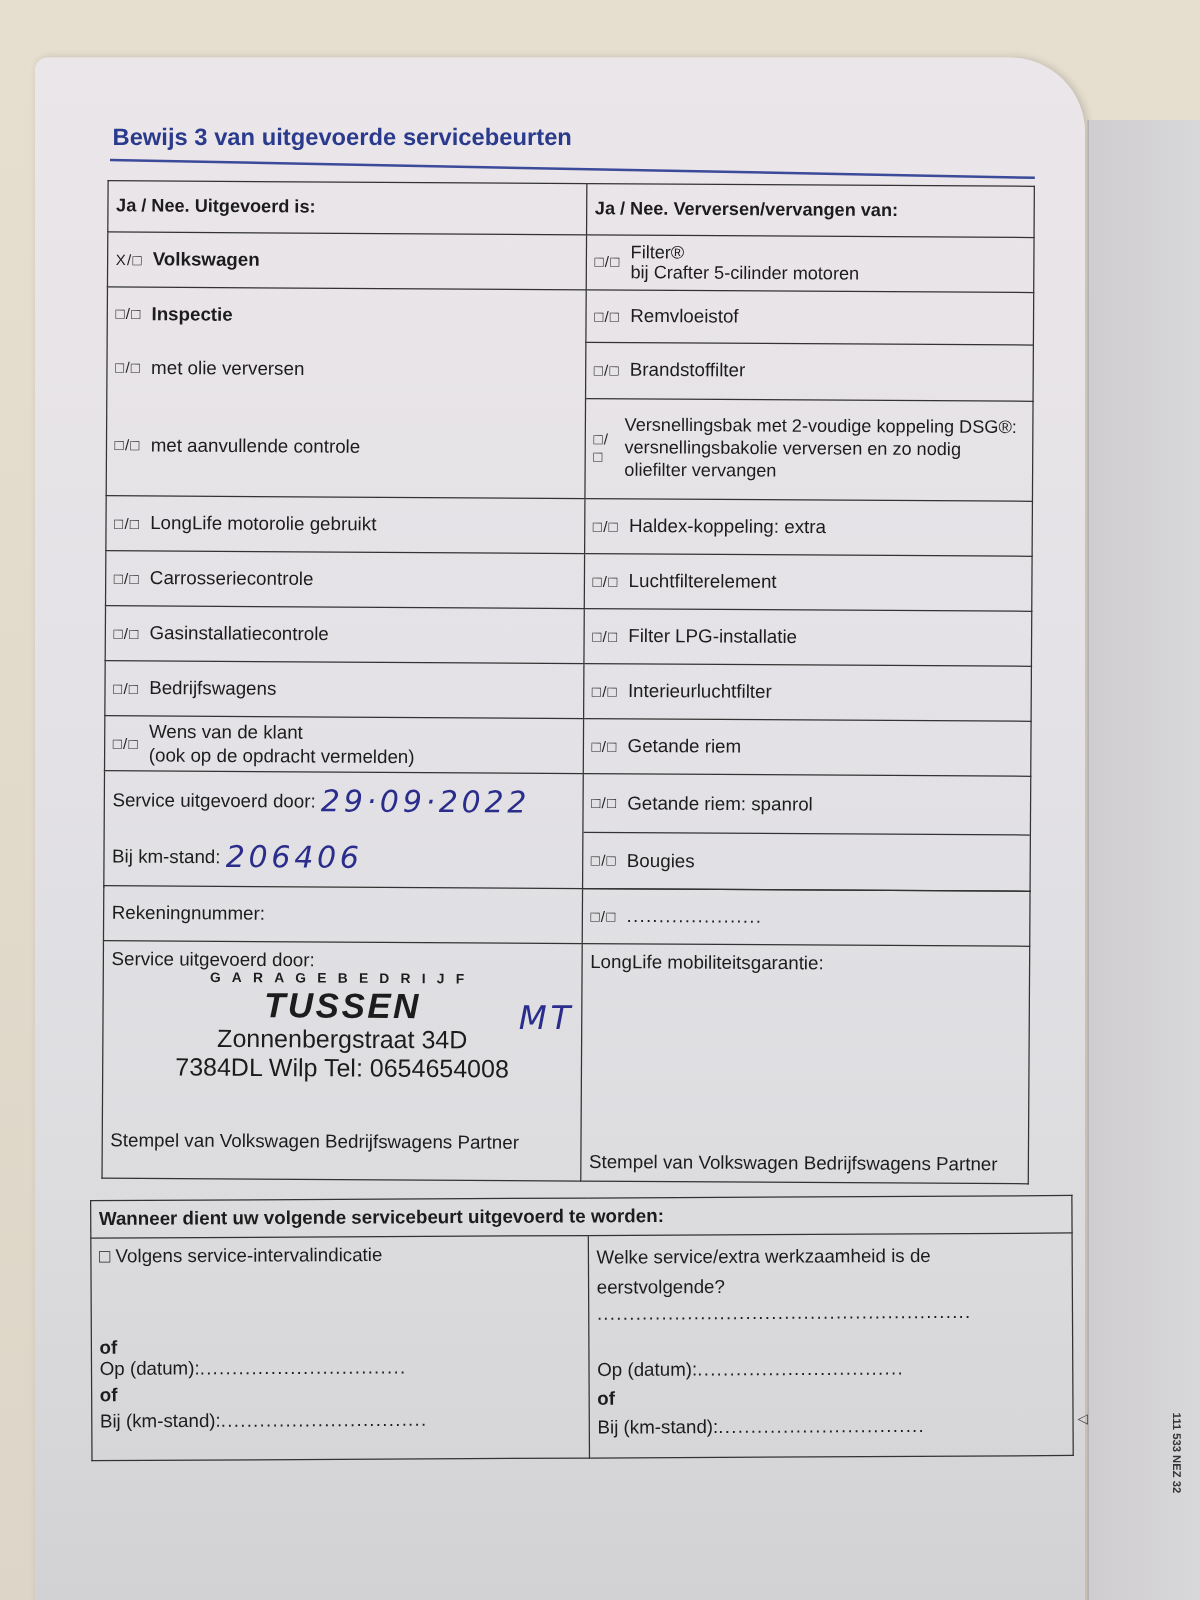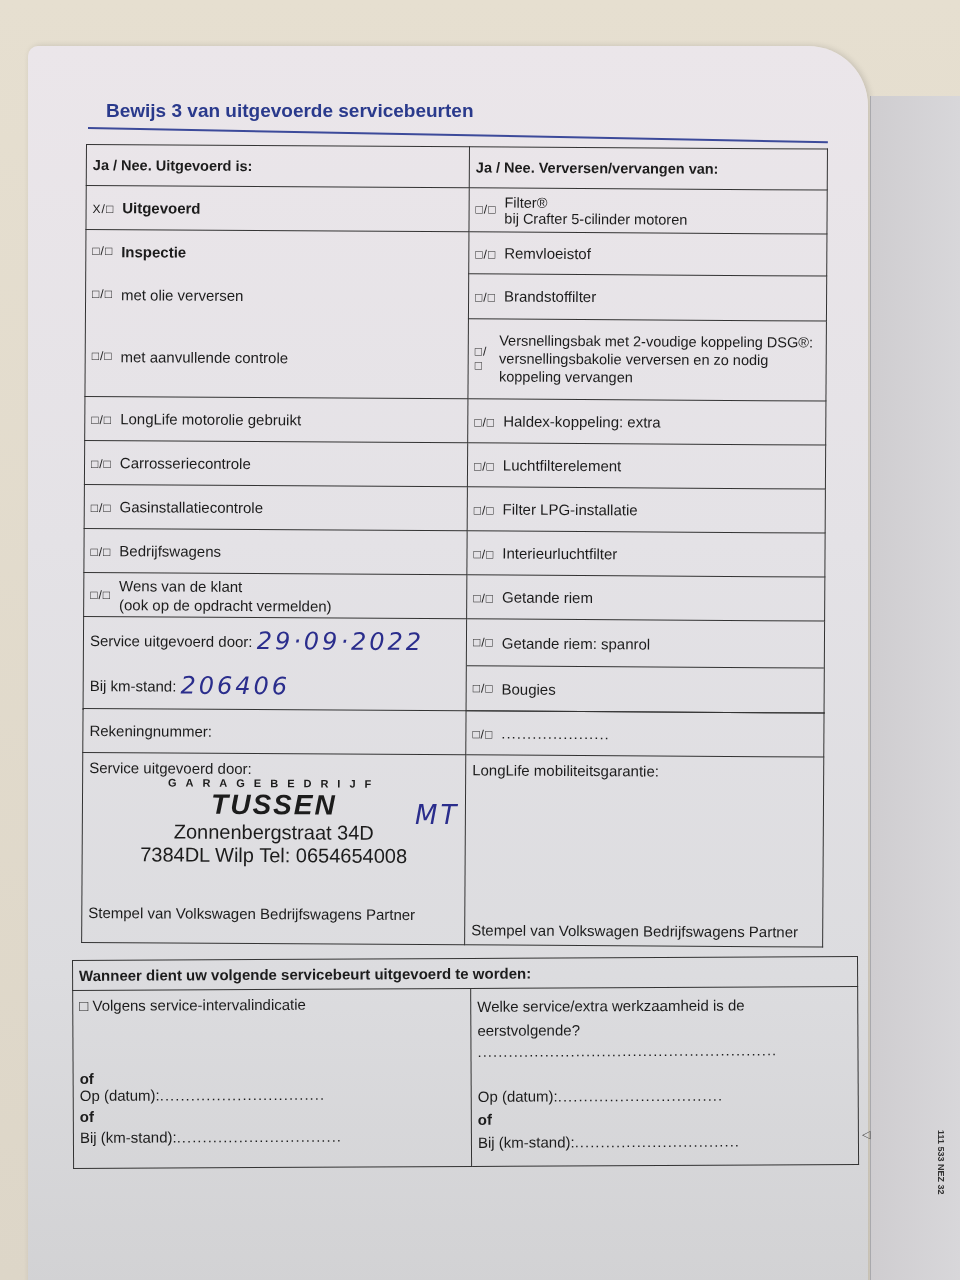--- a/index.html
+++ b/index.html
@@ -6,21 +6,21 @@
   body{width:960px;height:1280px;position:relative;overflow:hidden;
     background:linear-gradient(180deg,#e6dfd0 0%,#ddd6c8 100%);
     font-family:"Liberation Sans",sans-serif;color:#1c1c1c;}
   .page{position:absolute;left:28px;top:46px;width:840px;height:1240px;
     background:linear-gradient(180deg,#ebe6ea 0%,#e4e2e6 40%,#dcdcdf 75%,#d2d2d4 100%);
     border-radius:10px 60px 0 0;box-shadow:2px 0 6px rgba(0,0,0,.15);}
   .page-right{position:absolute;left:870px;top:96px;width:90px;height:1190px;
     background:linear-gradient(90deg,#cfcdd0,#d8d7da);border-left:1px solid #a9a9ad;}
   .side-code{position:absolute;left:946px;top:1130px;transform:rotate(90deg);transform-origin:left top;
     font-size:9px;font-weight:bold;color:#333;white-space:nowrap;}
-  .title{position:absolute;left:106px;top:100px;font-size:19px;font-weight:bold;color:#2a3a8c;}
+  .title{position:absolute;left:90px;top:100px;font-size:19px;font-weight:bold;color:#2a3a8c;}
   .title-line{position:absolute;left:88px;top:127px;width:740px;height:2px;background:#3c4a9a;transform:rotate(1.1deg);transform-origin:left;}
   table{border-collapse:collapse;position:absolute;}
   td{border:1.5px solid #333;font-size:15px;vertical-align:middle;padding:0 6px;}
   .t1{left:86px;top:144px;width:742px;transform:rotate(0.35deg);transform-origin:left top;}
   .hdr td{font-weight:bold;height:40px;font-size:14.5px;}
   .cb{font-size:12px;letter-spacing:1px;margin-right:8px;color:#222;}
   .bold{font-weight:bold;}
   .hand{font-family:"DejaVu Sans",sans-serif;color:#2a2d8c;font-size:24px;letter-spacing:3px;font-style:italic;}
   .stamp{text-align:center;}
   .stamp .g{font-weight:bold;letter-spacing:9px;font-size:11px;}
@@ -41,21 +41,21 @@
 <div class="title">Bewijs 3 van uitgevoerde servicebeurten</div>
 <div class="title-line"></div>
 
 <table class="t1">
   <tbody>
       <tr class="hdr">
     <td style="width:370px">Ja / Nee. Uitgevoerd is:</td>
     <td>Ja / Nee. Verversen/vervangen van:</td>
   </tr>
   <tr style="height:44px">
-    <td><span class="cb">X/□</span><span class="bold">Uitgevoerd</span></td>
+    <td><span class="cb">X/□</span><span class="bold">Volkswagen</span></td>
     <td><span class="cb">□/□</span><span style="display:inline-block;vertical-align:middle;font-size:14.5px"><span>Filter®</span><br><span>bij Crafter 5-cilinder motoren</span></span></td>
   </tr>
   <tr style="height:42px">
     <td rowspan="3" style="vertical-align:top;padding:0">
       <div style="height:42px;display:flex;align-items:center;padding-left:6px">
             <span class="cb">□/□</span>
             <span class="bold">Inspectie</span>
           </div>
       <div style="height:44px;display:flex;align-items:center;padding-left:6px">
             <span class="cb">□/□</span>
@@ -68,21 +68,21 @@
     </td>
     <td><span class="cb">□/□</span><span>Remvloeistof</span></td>
   </tr>
   <tr style="height:44px">
     <td><span class="cb">□/□</span><span>Brandstoffilter</span></td>
   </tr>
   <tr style="height:80px">
     <td>
           <div style="display:flex;align-items:center">
             <span class="cb">□/□</span>
-            <span style="font-size:14.5px;line-height:18px"><span>Versnellingsbak met 2-voudige koppeling DSG®:</span><br><span>versnellingsbakolie verversen en zo nodig koppeling vervangen</span></span>
+            <span style="font-size:14.5px;line-height:18px"><span>Versnellingsbak met 2-voudige koppeling DSG®:</span><br><span>versnellingsbakolie verversen en zo nodig oliefilter vervangen</span></span>
           </div>
         </td>
   </tr>
   <tr style="height:44px">
     <td><span class="cb">□/□</span><span>LongLife motorolie gebruikt</span></td>
     <td><span class="cb">□/□</span><span>Haldex-koppeling: extra</span></td>
   </tr>
   <tr style="height:44px">
     <td><span class="cb">□/□</span><span>Carrosseriecontrole</span></td>
     <td><span class="cb">□/□</span><span>Luchtfilterelement</span></td>

